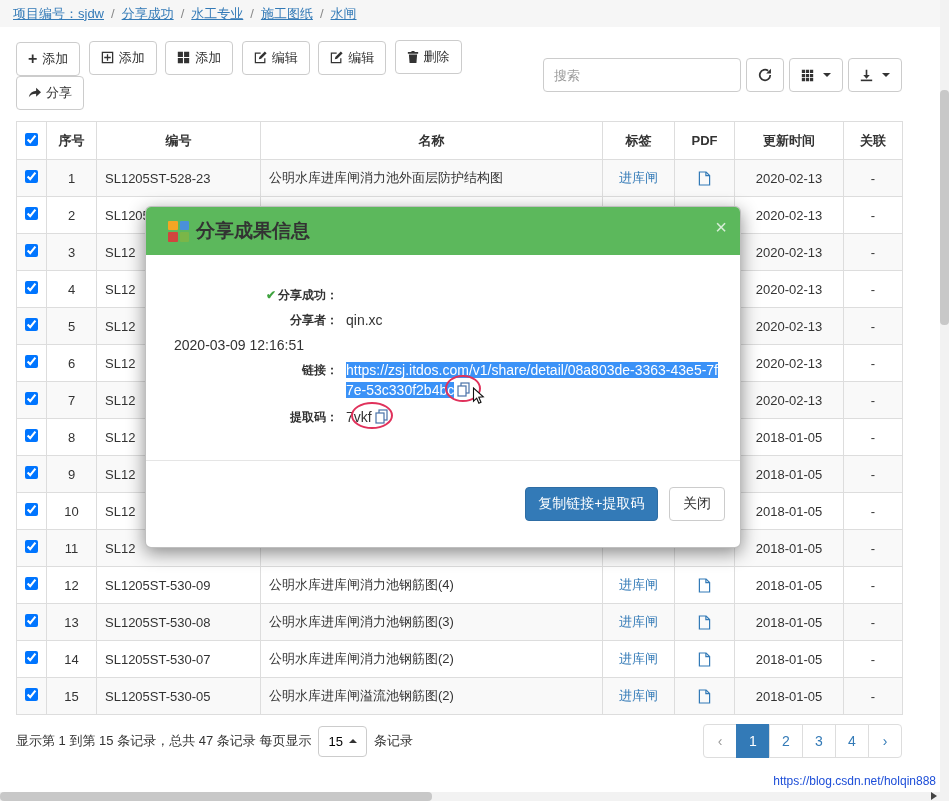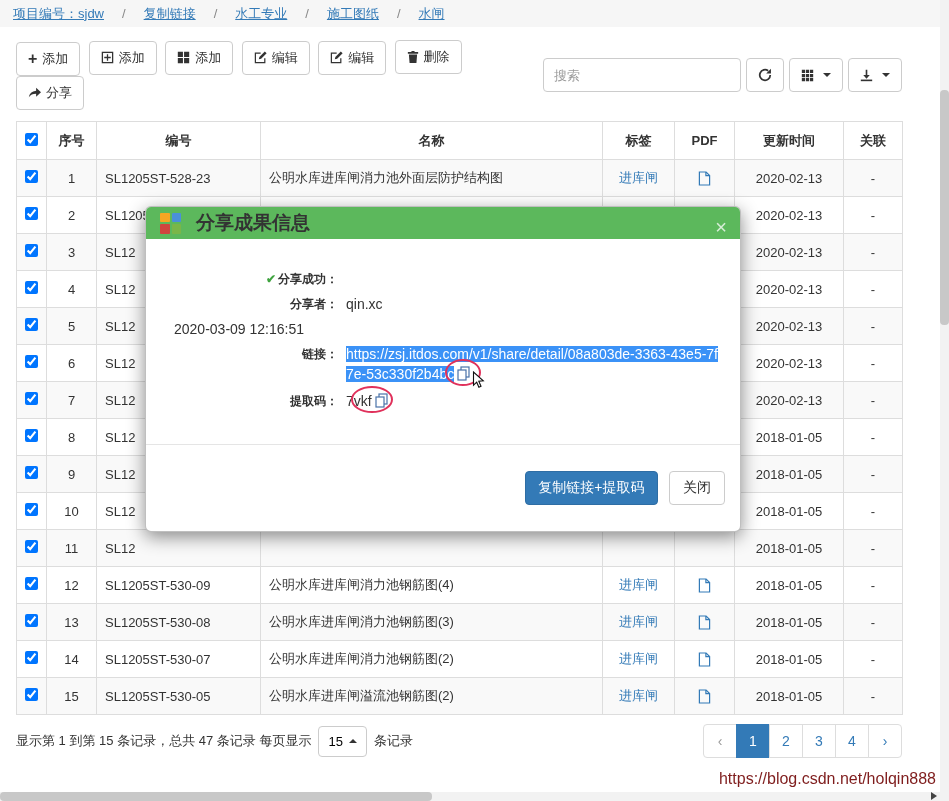--- a/index.html
+++ b/index.html
@@ -1,20 +1,20 @@
 <!DOCTYPE html>
 <html style="--accent: #337ab7; --modal-header: #5cb85c; --selection: #3b92f7; --annotation: #e0315b;"><head>
 <meta charset="utf-8">
 <style>
   * { margin:0; padding:0; box-sizing:border-box; }
   html,body { width:949px; height:801px; }
   body { font-family:"Liberation Sans", sans-serif; background:#fff; position:relative; overflow:hidden; color:#333; }
 
   
-  .crumbbar { height:27px; background:#f6f6f6; display:flex; align-items:center; padding:8px 13px; font-size:13px; gap:18px; }
+  .crumbbar { height:27px; background:#f6f6f6; display:flex; align-items:center; padding:8px 13px; font-size:13px; gap:7px; }
   .crumbbar a { color:var(--accent,#337ab7); text-decoration:underline; cursor:pointer; }
   .crumb-sep { color:#888; }
 
   .content { padding:0 16px; }
 
   
   .toolbar { display:flex; align-items:center; margin:13px 0 11px; width:886px; }
   .btn { display:inline-flex; align-items:center; gap:5px; height:34px; padding:0 11px; border:1px solid #ccc; background:#fff; border-radius:4px; font-size:13px; color:#333; cursor:pointer; white-space:nowrap; }
   .tb-left .btn { margin-right:4px; }
   .tb-right { margin-left:auto; display:flex; align-items:center; }
@@ -42,55 +42,55 @@
   .pgsize { height:31px; border:1px solid #ccc; background:#fff; border-radius:4px; display:inline-flex; align-items:center; padding:0 9px; margin:0 7px; font-size:13px; cursor:pointer; }
   .pagination { margin-left:auto; display:flex; }
   .page-btn { min-width:34px; height:34px; display:inline-flex; align-items:center; justify-content:center; border:1px solid #ddd; margin-left:-1px; color:var(--accent,#337ab7); font-size:14px; cursor:pointer; background:#fff; padding:0 6px; }
   .page-btn:first-child { border-radius:4px 0 0 4px; margin-left:0; }
   .page-btn:last-child { border-radius:0 4px 4px 0; }
   .page-btn.active { background:var(--accent,#337ab7); border-color:var(--accent,#337ab7); color:#fff; }
   .page-btn.disabled { color:#999; }
 
   
   .modal { position:absolute; left:145px; top:206px; width:596px; background:#fff; border:1px solid rgba(0,0,0,.25); border-radius:6px; box-shadow:0 5px 18px rgba(0,0,0,.45); z-index:20; }
-  .modal-header { background:var(--modal-header,#5cb85c); border-radius:5px 5px 0 0; height:32px; display:flex; align-items:center; padding:0 14px; position:relative;gap:8px; }
+  .modal-header { background:var(--modal-header,#5cb85c); border-radius:5px 5px 0 0; height:48px; display:flex; align-items:center; padding:0 22px; position:relative; }
   .logo { width:21px; height:21px; display:grid; grid-template-columns:1fr 1fr; grid-template-rows:1fr 1fr; gap:2px; margin-right:7px; flex:none; }
   .logo i { border-radius:1px; display:block; }
   .modal-title { font-size:19px; font-weight:bold; color:#333; }
   .modal-close { position:absolute; right:13px; top:10px; font-size:20px; color:#eef7ee; opacity:.85; cursor:pointer; line-height:1; }
   .modal-body { padding:30px 20px 10px; }
   .m-row { display:flex; margin-bottom:5px; }
   .m-label { width:172px; flex:none; text-align:right; font-weight:bold; font-size:12px; line-height:20px; color:#333; }
   .m-value { margin-left:8px; font-size:14px; line-height:20px; color:#333; max-width:372px; word-break:break-all; }
   .chk { color:#3fa33f; margin-right:2px; }
   .sel { background:var(--selection,#3b92f7); color:#fff;margin-top:23px; }
   .copy-wrap { position:relative; display:inline-block; margin-left:3px; vertical-align:-2px; }
   .circ { position:absolute; width:36px; height:27px; border:2px solid var(--annotation,#e0315b); border-radius:50%; left:-12px; top:-7px; pointer-events:none; }
   .circ.wide { width:42px; left:-24px; }
   .cursor { position:absolute; left:15px; top:5px; }
   .modal-footer { border-top:1px solid #e5e5e5; padding:26px 15px; text-align:right; margin-top:16px; }
   .btn-primary { display:inline-flex; align-items:center; height:34px; padding:0 12px; background:var(--accent,#337ab7); border:1px solid #2e6da4; color:#fff; border-radius:4px; font-size:14px; cursor:pointer; }
   .btn-default { display:inline-flex; align-items:center; height:34px; padding:0 13px; background:#fff; border:1px solid #ccc; color:#333; border-radius:4px; font-size:14px; margin-left:7px; cursor:pointer; }
 
-  .watermark { position:absolute; right:13px; bottom:13px; font-size:16px; color:#7f1d1d; z-index:5; }
+  .watermark { position:absolute; right:13px; bottom:13px; font-size:12px; color:#1d4ed8; z-index:5; }
 
   
   .vscroll { position:absolute; top:0; right:0; width:9px; height:792px; background:#f2f2f2; z-index:30; }
   .vthumb { position:absolute; top:90px; right:0; width:9px; height:235px; background:#c8c8c8; border-radius:4px; }
   .hscroll { position:absolute; left:0; bottom:0; width:949px; height:9px; background:#f2f2f2; z-index:30; }
   .hthumb { position:absolute; left:0; bottom:0; width:432px; height:9px; background:#c8c8c8; border-radius:4px; }
   .hscroll .arrow { position:absolute; right:12px; bottom:1px; width:0; height:0; border-top:4px solid transparent; border-bottom:4px solid transparent; border-left:6px solid #444; }
 </style>
 </head>
 <body>
 
 <div class="crumbbar">
   <a>项目编号：sjdw</a>
   <span class="crumb-sep">/</span>
-  <a>复制链接</a>
+  <a>分享成功</a>
   <span class="crumb-sep">/</span>
   <a>水工专业</a>
   <span class="crumb-sep">/</span>
   <a>施工图纸</a>
   <span class="crumb-sep">/</span>
   <a>水闸</a>
 </div>
 
 <div class="content">
 

